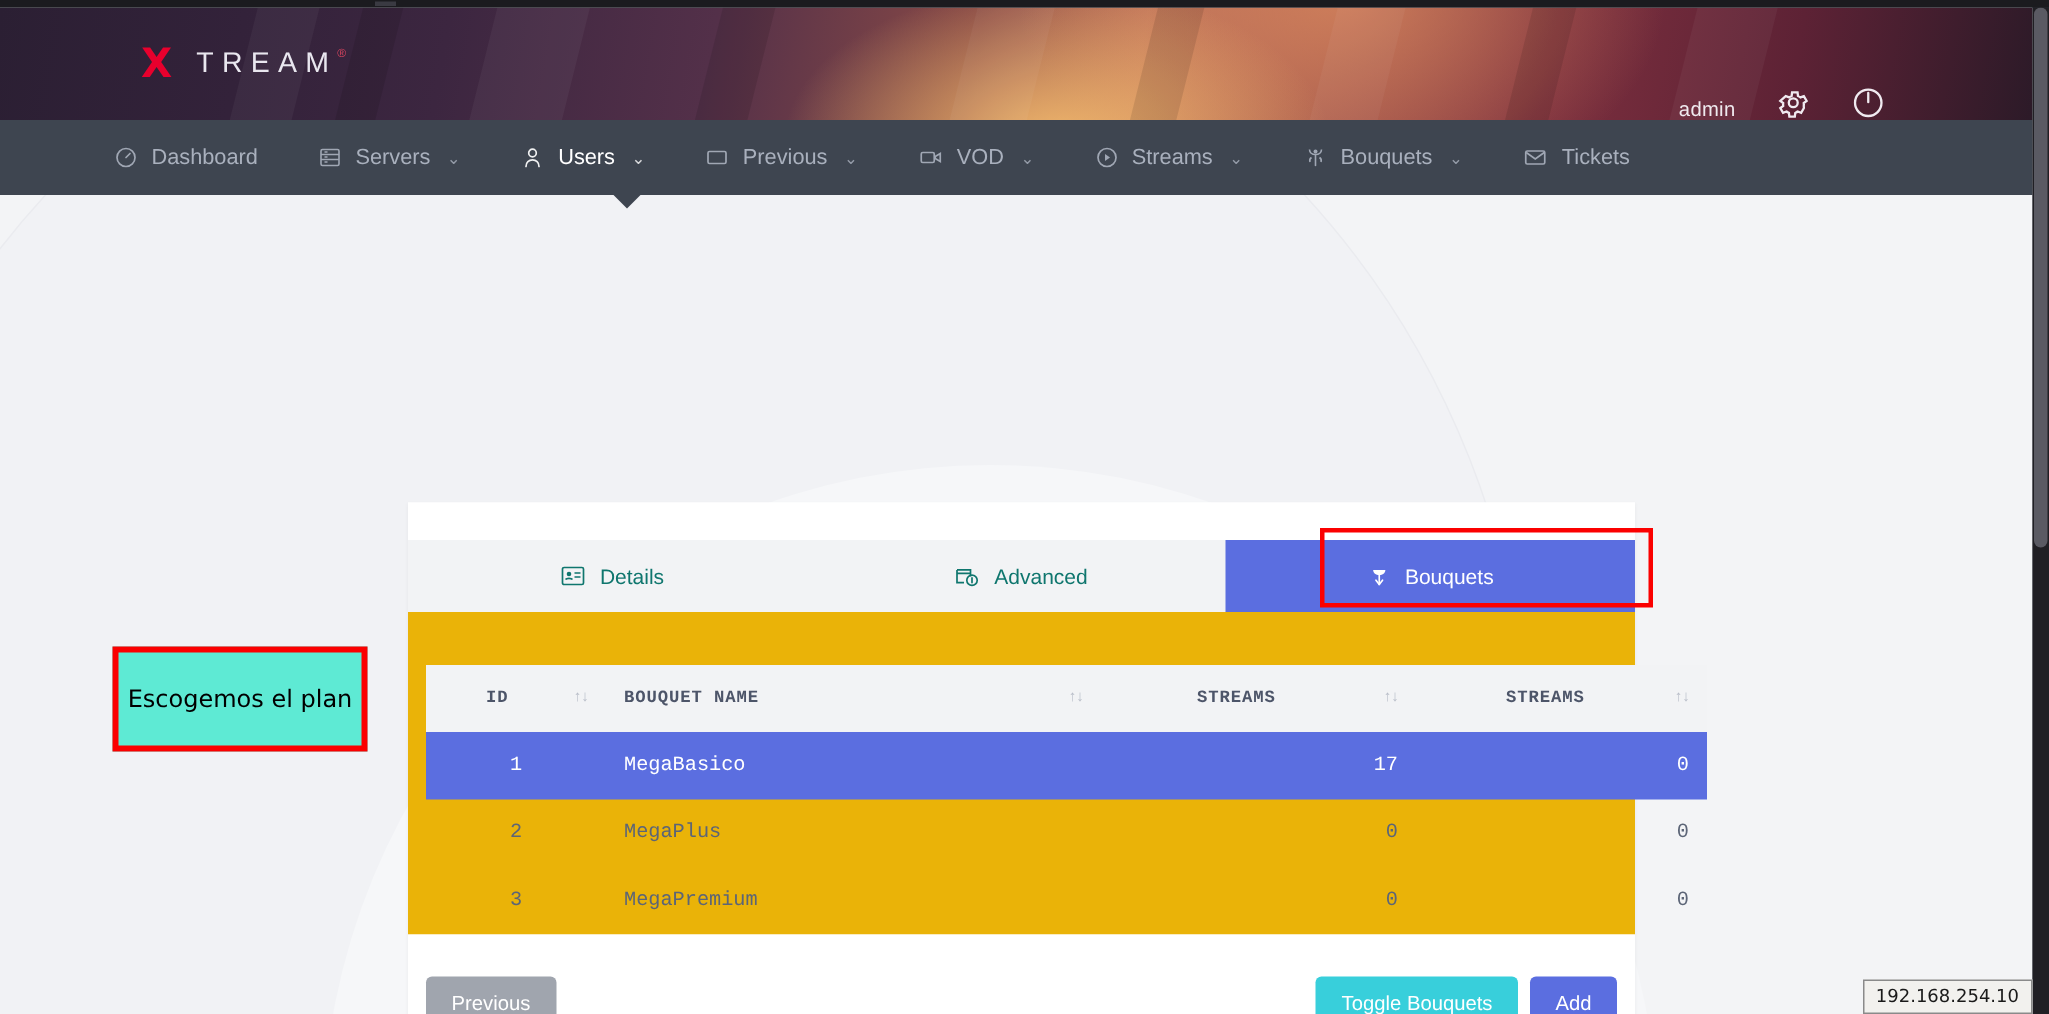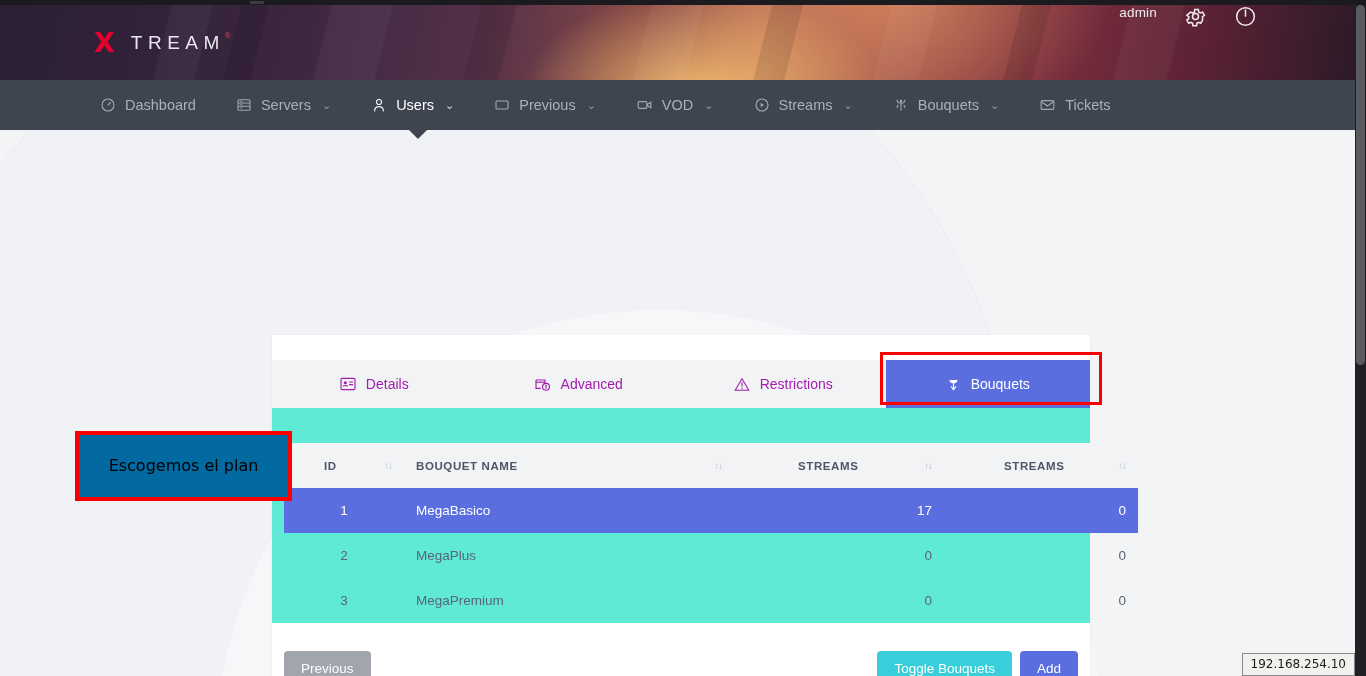--- a/index.html
+++ b/index.html
@@ -119,21 +119,21 @@
     font-size: 8px;
     color: #d9455f;
     margin-top: 2px;
   }
 
   .header-right {
     position: absolute;
     right: 98px; top: 0;
     height: 75px;
     display: flex;
-    align-items: flex-start;
+    align-items: flex-end;
     gap: 27px;
     z-index: 5;
   }
   .header-right .username {
     font-size: 13.5px;
     color: #efe9ee;
     letter-spacing: .2px;
   }
   .icon-btn {
     display: flex;
@@ -143,21 +143,21 @@
   }
   .icon-btn svg { display: block; }
 
   
   .navbar {
     position: relative;
     height: 50px;
     background: #3e4550;
     display: flex;
     align-items: center;
-    padding-left: 80px;
+    padding-left: 56px;
     z-index: 4;
   }
   .nav-item {
     display: flex;
     align-items: center;
     gap: 9px;
     padding: 0 20px;
     height: 50px;
     font-size: 14.5px;
     color: #a9b0bd;
@@ -260,42 +260,43 @@
     height: 48px;
     position: relative;
   }
   .tab {
     flex: 1;
     display: flex;
     align-items: center;
     justify-content: center;
     gap: 10px;
     font-size: 14px;
-    color: #a21caf;
+    color: #0f766e;
     cursor: pointer;
     height: 48px;
   }
   .tab.active {
     background: #5b6ee0;
     color: #ffffff;
   }
   .tab .ticon { display: flex; align-items: center; }
 
   .tab-highlight {
     position: absolute;
     left: 608px; top: -8px;
     width: 216px; height: 47px;
     border: 3px solid #fb0000;
     box-sizing: content-box;
     pointer-events: none;
   }
 
   .card-body {
     padding: 35px 12px 0 12px;
-    background: #5eead4;
+    background: #eab308;
+    font-family: Liberation Mono, monospace;
   }
 
   table.bouquets {
     width: 100%;
     border-collapse: collapse;
     table-layout: fixed;
   }
   table.bouquets thead th {
     background: #f2f3f5;
     font-size: 11.5px;
@@ -364,22 +365,22 @@
   }
   .btn-prev   { background: #a0a5ae; }
   .btn-toggle { background: #38cfdb; }
   .btn-add    { background: #5b6ee0; }
   .actions-right { display: flex; gap: 8px; }
 
   
   .annot {
     position: absolute;
     left: 75px; top: 301px;
-    width: 217px; height: 70px;
-    background: #0369a1;
+    width: 170px; height: 70px;
+    background: #5eead4;
     border: 4px solid #fb0000;
     display: flex;
     align-items: center;
     justify-content: center;
     text-align: right;
     font-family: "DejaVu Sans", sans-serif;
     font-size: 16px;
     color: #000000;
     line-height: 1.25;
     z-index: 20;
@@ -561,29 +562,20 @@
                 <path d="M1.5 4.2h13.5v6.5"></path>
                 <path d="M1.5 4.2v12.6h7"></path>
                 <path d="M1.5 7.6h13.5"></path>
                 <circle cx="16.5" cy="14.5" r="5.2"></circle>
                 <path d="M16.5 12.2v4.6" stroke-linecap="round"></path>
               </svg>
             </span>
             <span>Advanced</span>
           </div>
 
-          <div class="tab">
-            <span class="ticon">
-              <svg width="16" height="15" viewBox="0 0 24 22" fill="none" stroke="currentColor" stroke-width="1.6">
-                <path d="M12 2.5L22.2 19.5H1.8z"></path>
-                <path d="M12 8v5.5M12 16.2v1.2" stroke-linecap="round"></path>
-              </svg>
-            </span>
-            <span>Restrictions</span>
-          </div>
 
           <div class="tab active">
             <span class="ticon">
               <svg width="15" height="16" viewBox="0 0 24 24" fill="none" stroke="currentColor" stroke-width="1.8">
                 <path d="M5.5 5.5c0 3.2 2.9 5.4 6.5 5.4s6.5-2.2 6.5-5.4" fill="currentColor" stroke="none"></path>
                 <path d="M12 10v11" stroke-linecap="round"></path>
                 <path d="M8.5 16.5L12 21l3.5-4.5" stroke-linecap="round" stroke-linejoin="round"></path>
               </svg>
             </span>
             <span>Bouquets</span>

